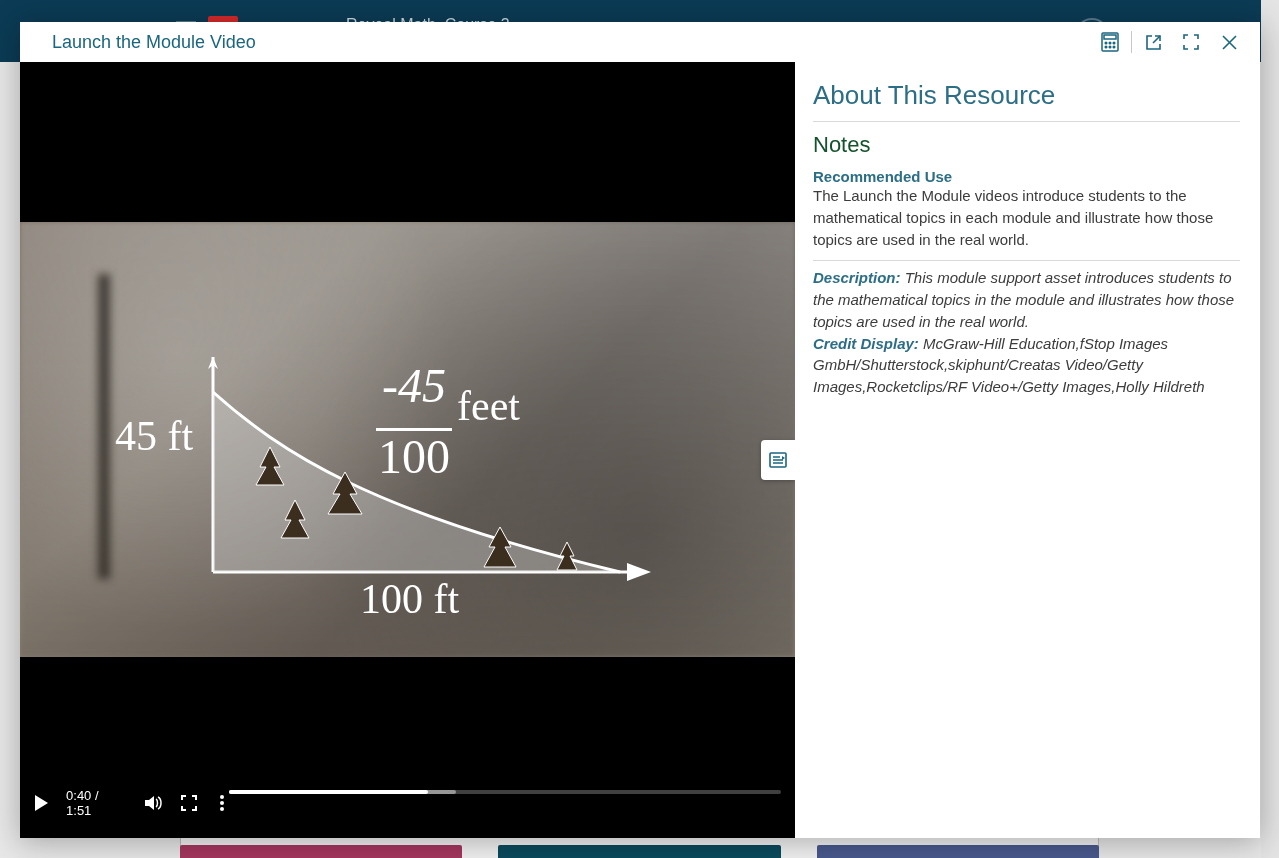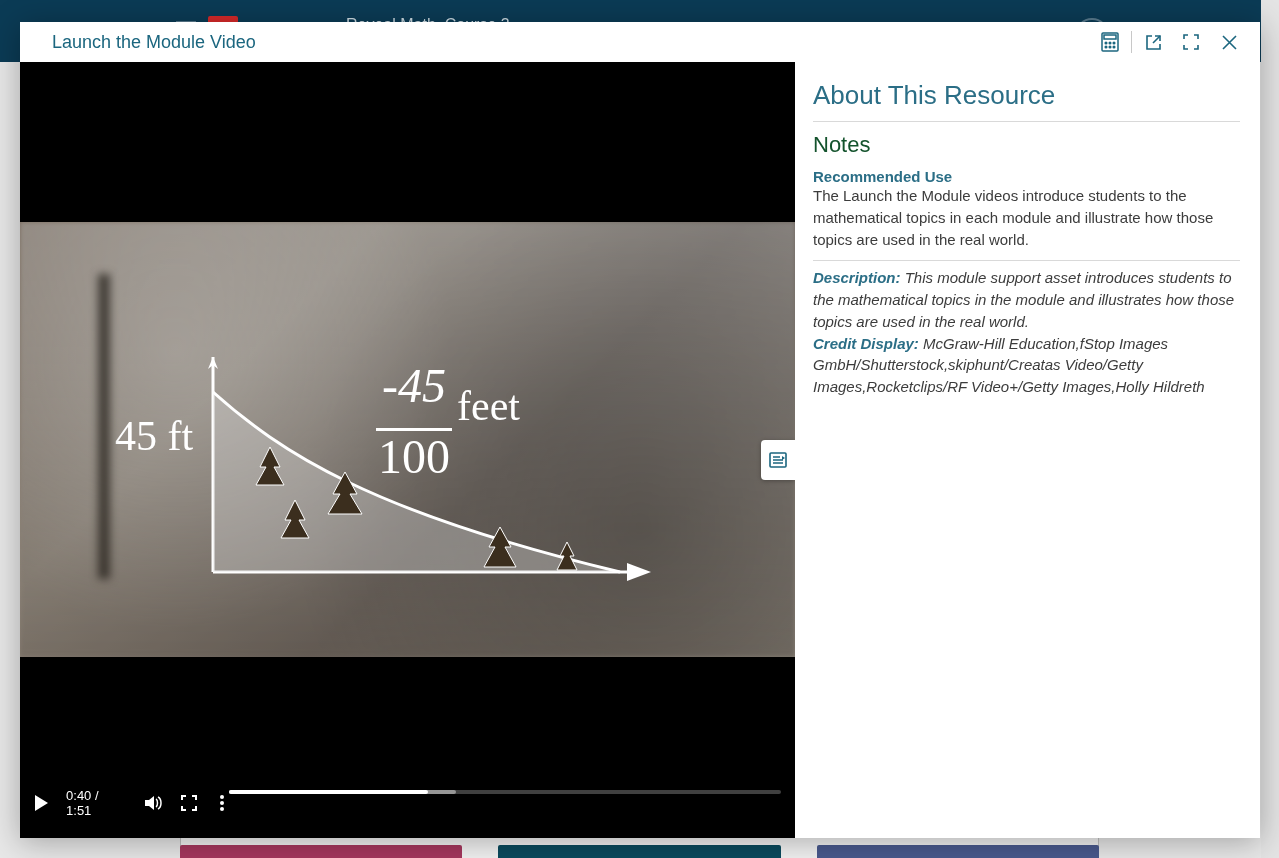--- a/index.html
+++ b/index.html
@@ -253,20 +253,21 @@
 
             <g fill="#3b2e1e" stroke="#fff" stroke-width="1">
               <path d="M250 225 l-10 20 h6 l-10 18 h28 l-10 -18 h6 z"></path>
               <path d="M275 278 l-10 20 h6 l-10 18 h28 l-10 -18 h6 z"></path>
               <path d="M325 250 l-12 22 h7 l-12 20 h34 l-12 -20 h7 z"></path>
               <path d="M480 305 l-11 20 h6 l-11 20 h32 l-11 -20 h6 z"></path>
               <path d="M547 320 l-7 14 h4 l-7 14 h20 l-7 -14 h4 z"></path>
             </g>
           </svg>
           <div class="ol-text ol-45ft">45 ft</div>
+          <div class="ol-text ol-100ft">100 ft</div>
           <div class="ol-text ol-frac">
             <span class="top">-45</span>
             <span class="bot">100</span>
           </div>
           <div class="ol-text ol-feet">feet</div>
         </div>
       </div>
 
       <div class="side-tab">
         <svg width="18" height="16" viewBox="0 0 18 16" fill="none" stroke="currentColor" stroke-width="1.6">

